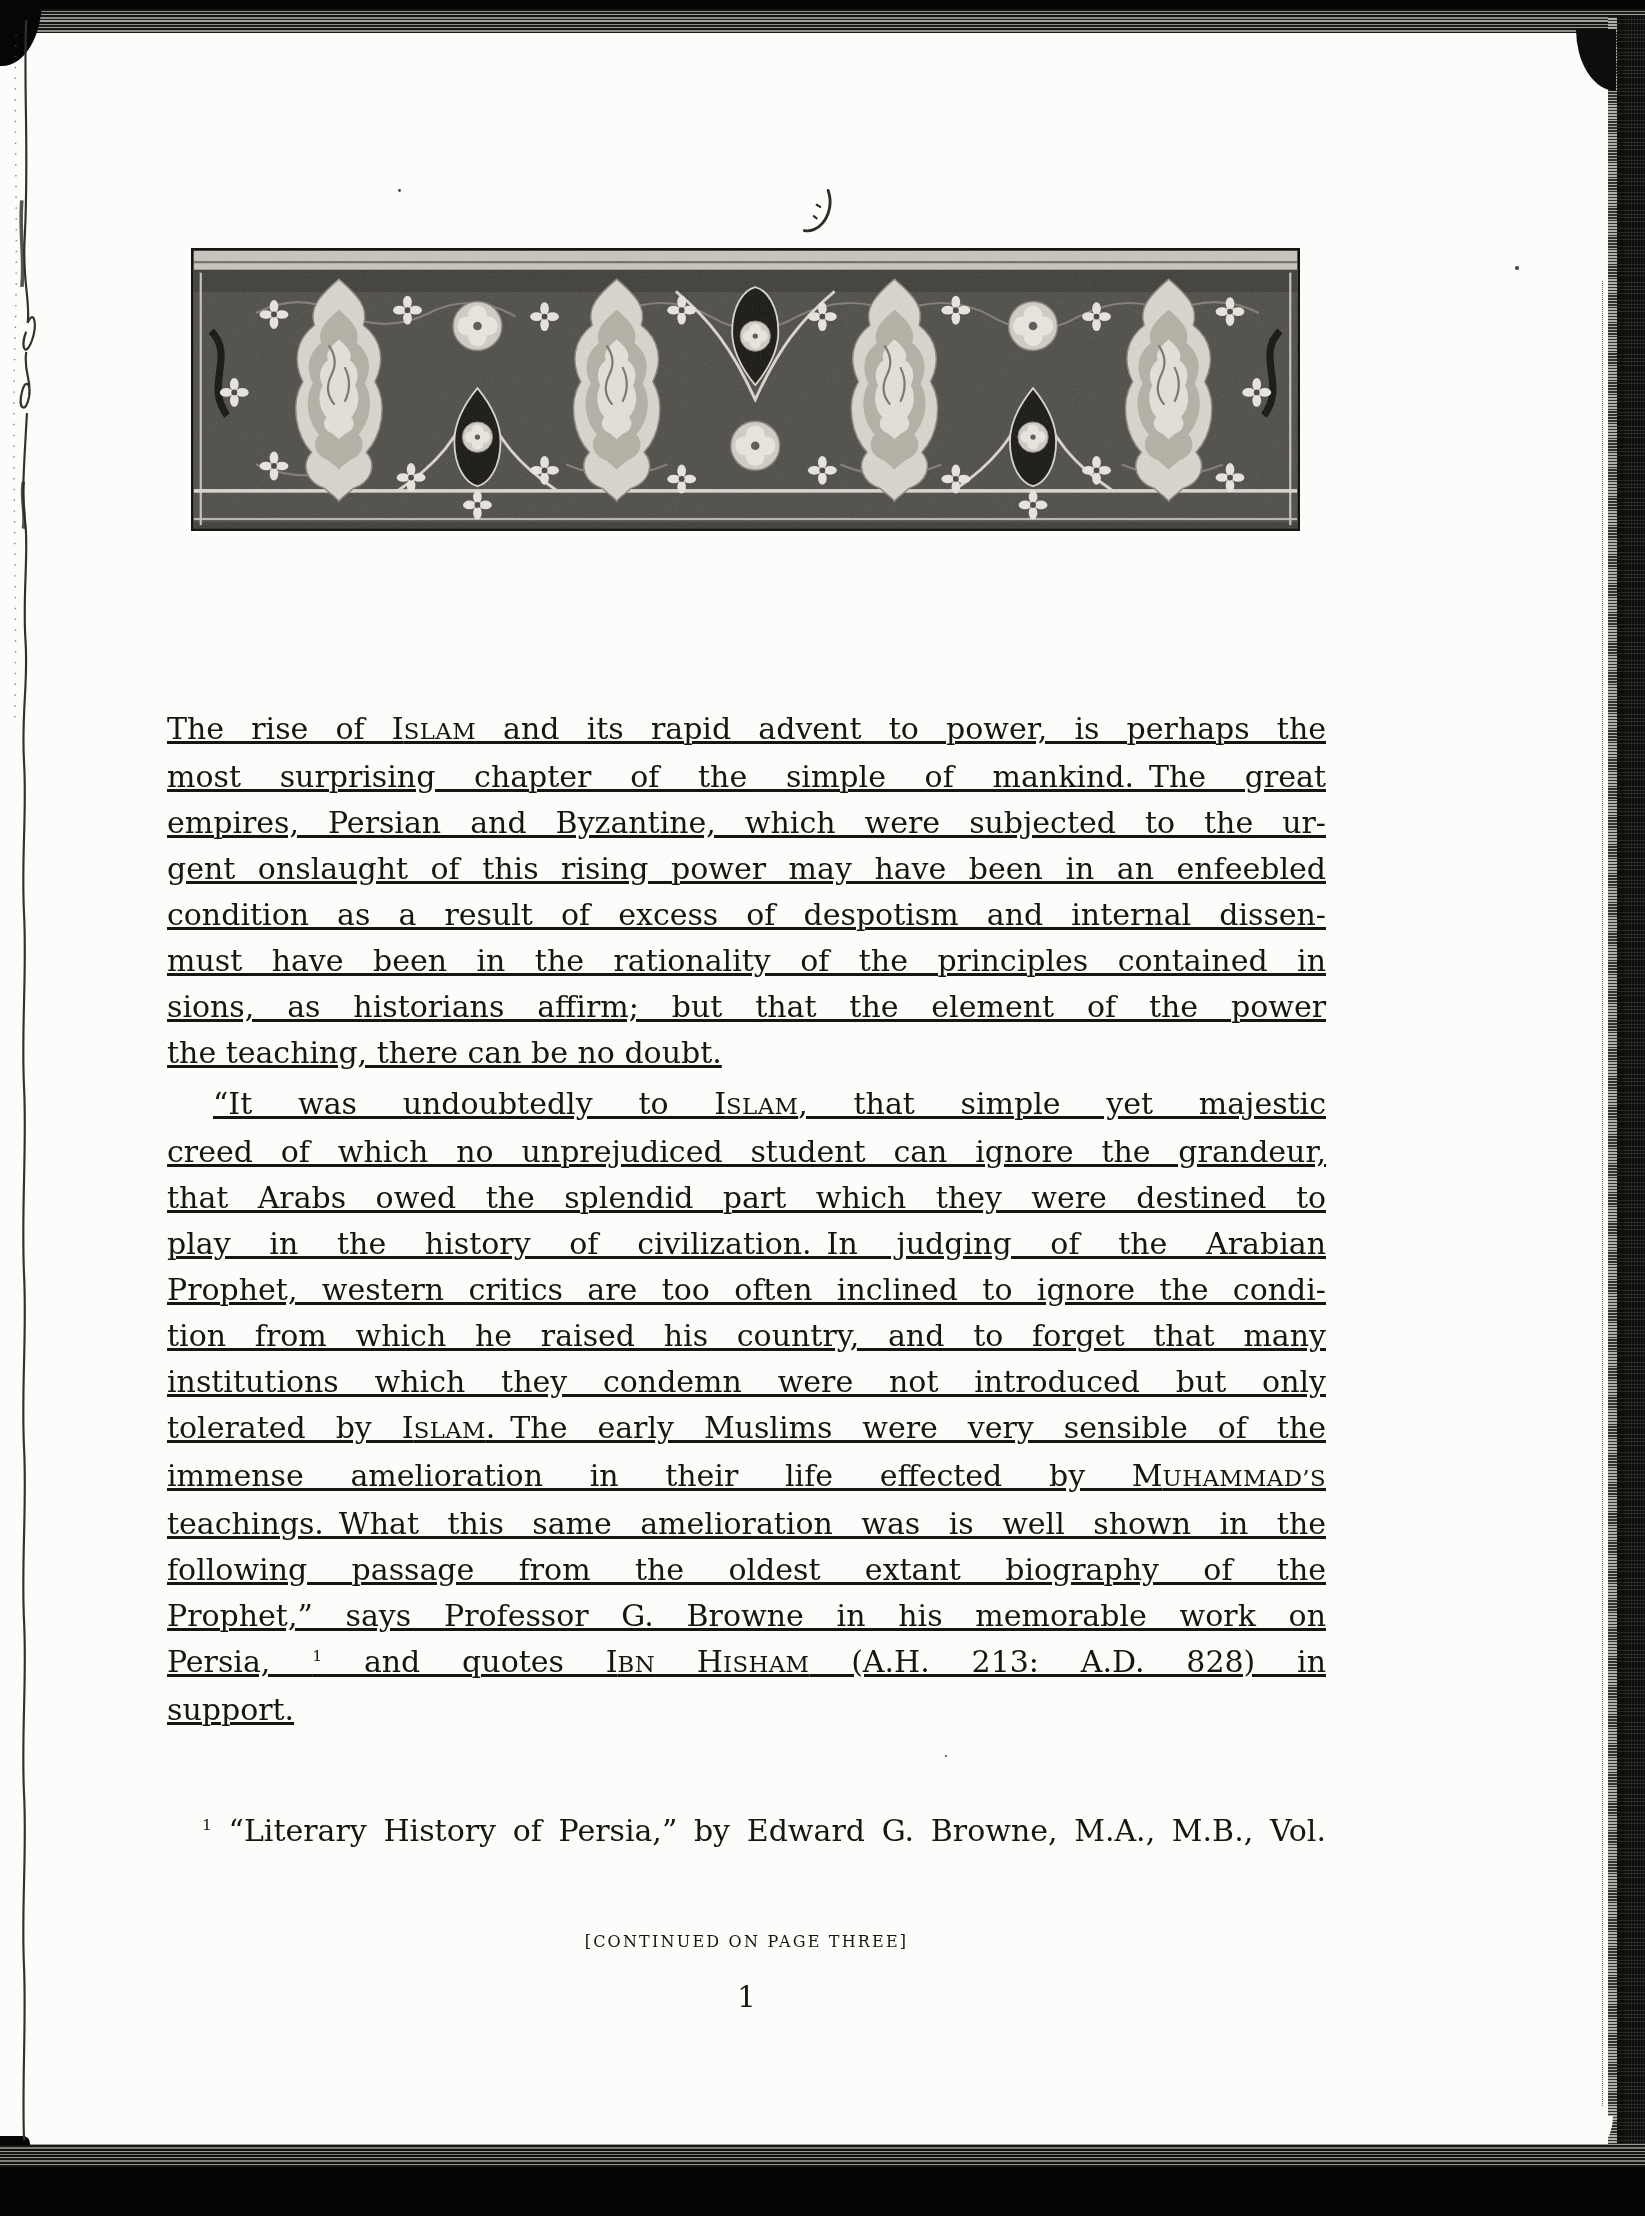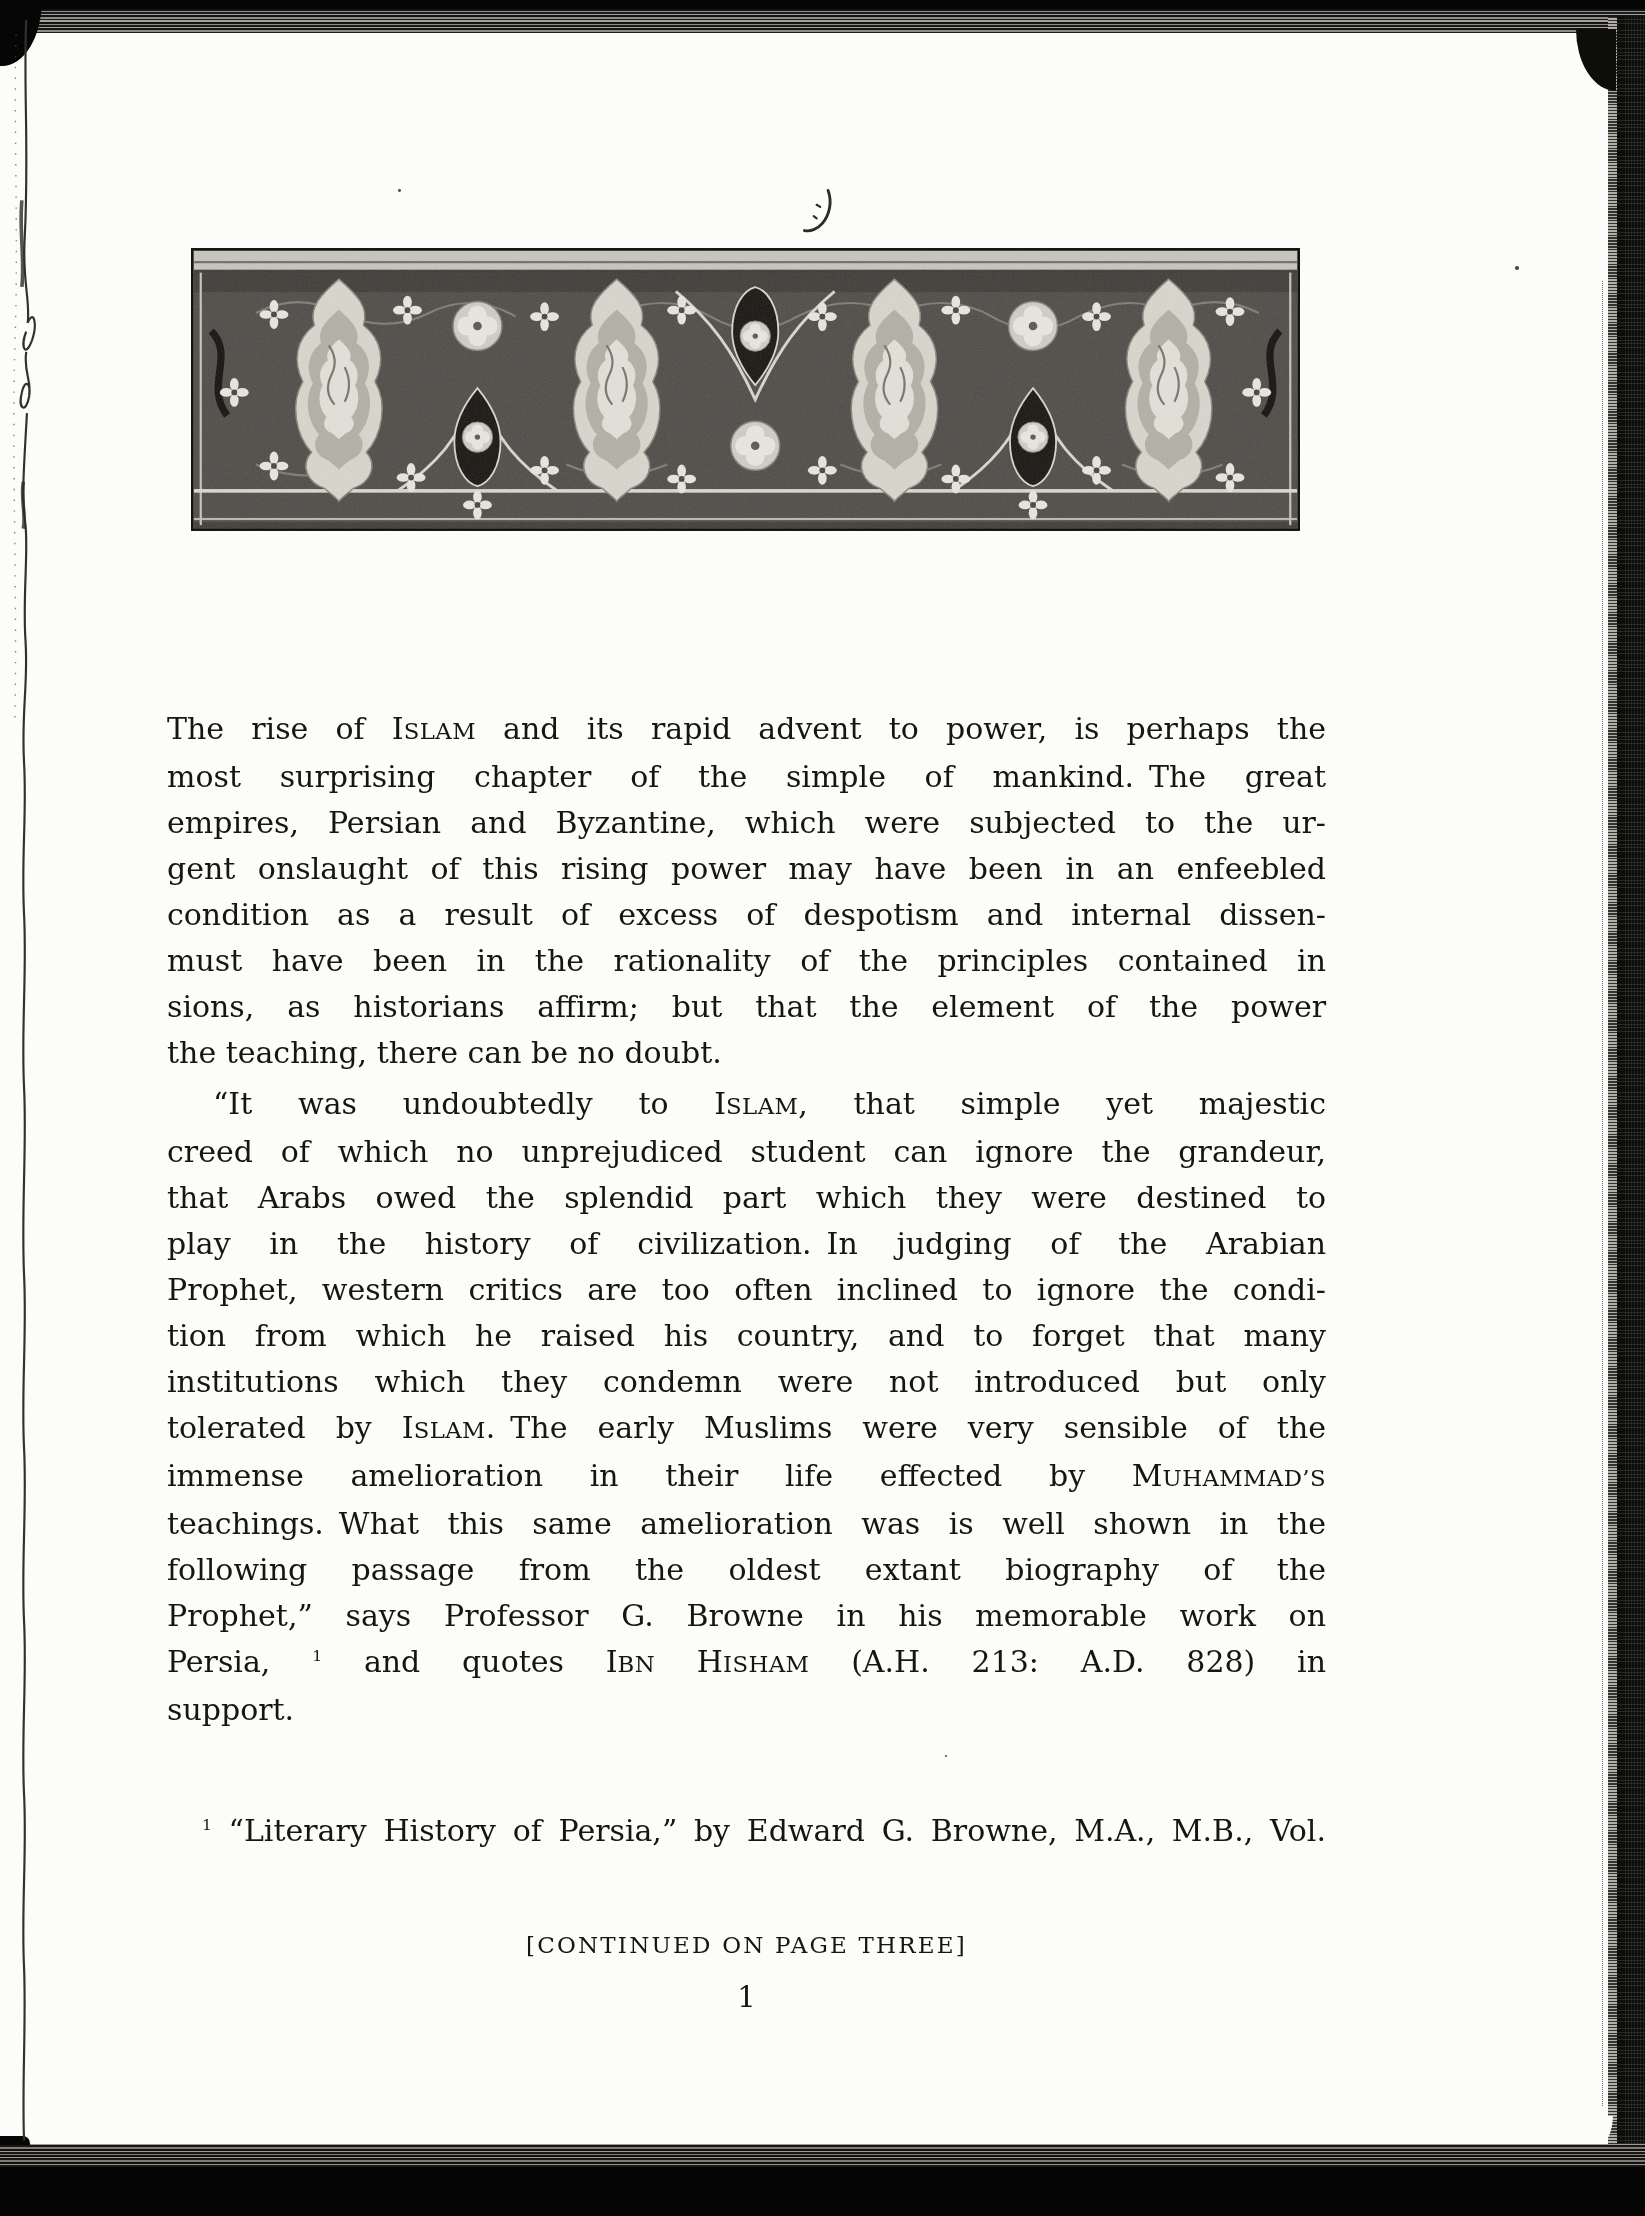--- a/index.html
+++ b/index.html
@@ -51,37 +51,37 @@
   .bottom-band .solid{height:49px;background:#040404;}
   .bottom-wedge{position:absolute;left:0;bottom:71px;width:30px;height:8.7px;background:#060606;border-top-right-radius:7.2px;}
   .left-edge-svg{position:absolute;left:0;top:20px;}
   .speck{position:absolute;background:#4b4945;border-radius:50%;}
   
   .headpiece{position:absolute;left:191px;top:248px;width:1109px;height:283px;}
   .pen-mark{position:absolute;left:798px;top:186px;}
   
   .text-main{
     position:absolute;left:167px;top:706px;width:1159px;
-    font-size:30px;line-height:46px;
+    font-size:30px;line-height:46px;text-decoration:underline;
   }
   .para{margin:0;}
   .para + .para{margin-top:5px;}
   .para.indent .line:first-child{text-indent:46px;}
   .line{text-align:justify;text-align-last:left;white-space:normal;}
   .line.just{text-align-last:justify;}
   .sc{font-size:0.76em;letter-spacing:0.4px;}
   sup{font-size:0.52em;vertical-align:super;line-height:0;}
   .footnote{
     position:absolute;left:167px;top:1808px;width:1159px;
     font-size:30px;line-height:45px;
   }
   .footnote .para.indent .line:first-child{text-indent:35px;}
   .continued{
     position:absolute;left:167px;top:1932px;width:1159px;
-    text-align:center;font-size:23px;letter-spacing:2.2px;
+    text-align:center;font-size:16px;letter-spacing:2.2px;
   }
   .pagenum{
     position:absolute;left:167px;top:1980px;width:1159px;
     text-align:center;font-size:29px;
   }
 </style>
 </head>
 <body>
 
 <div class="page">

